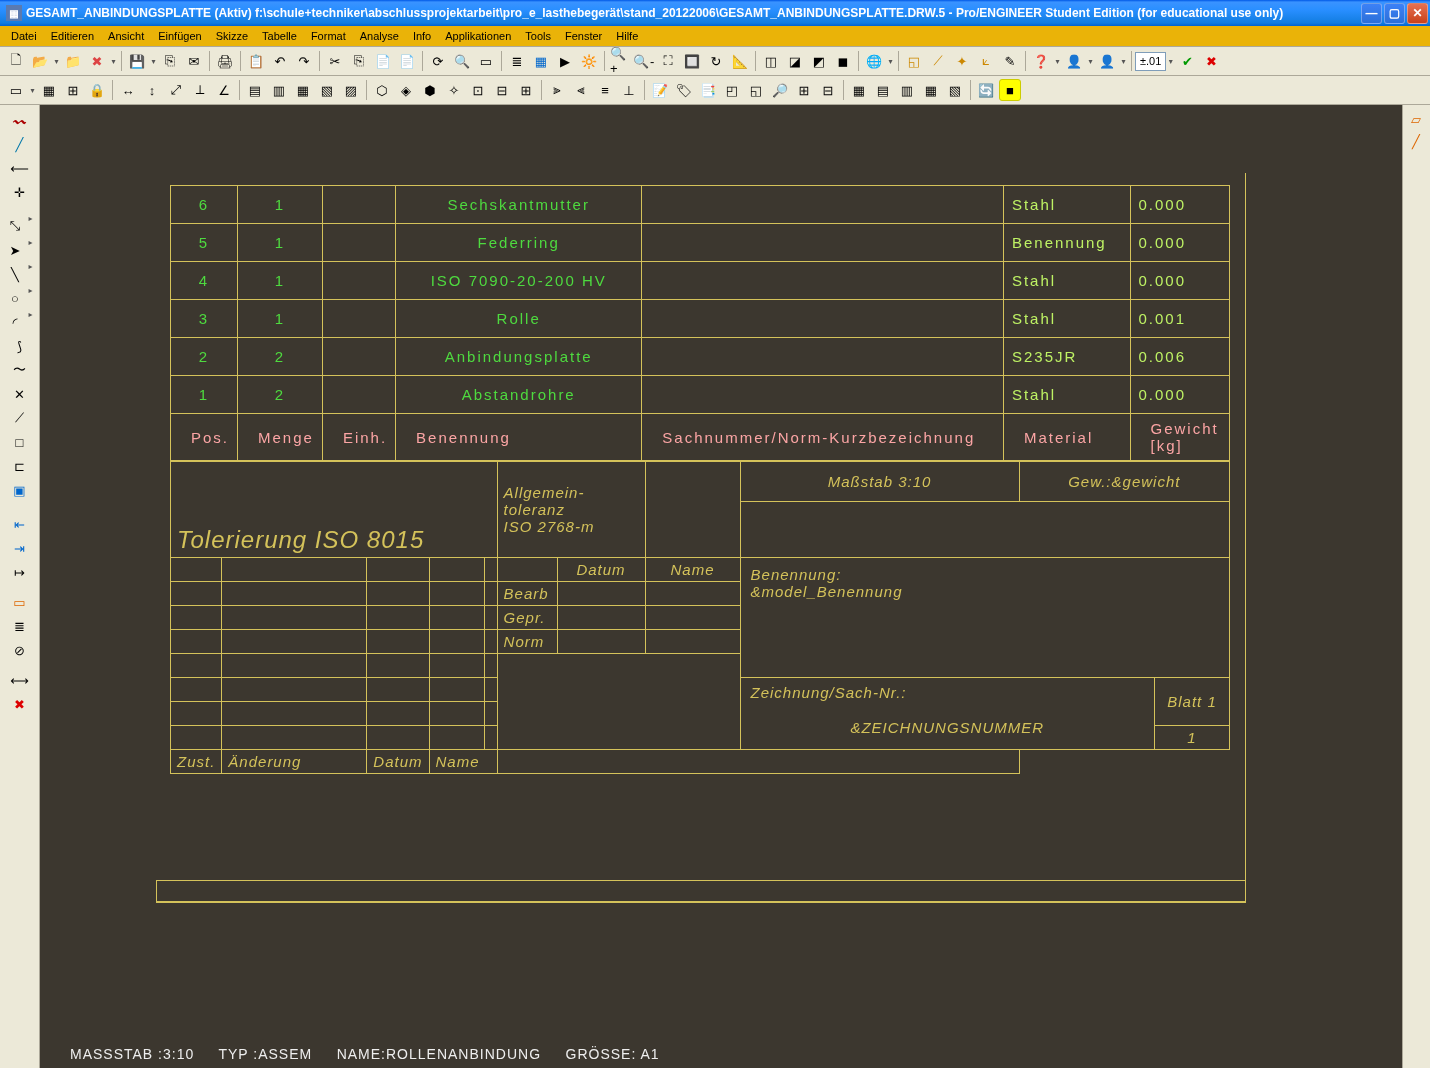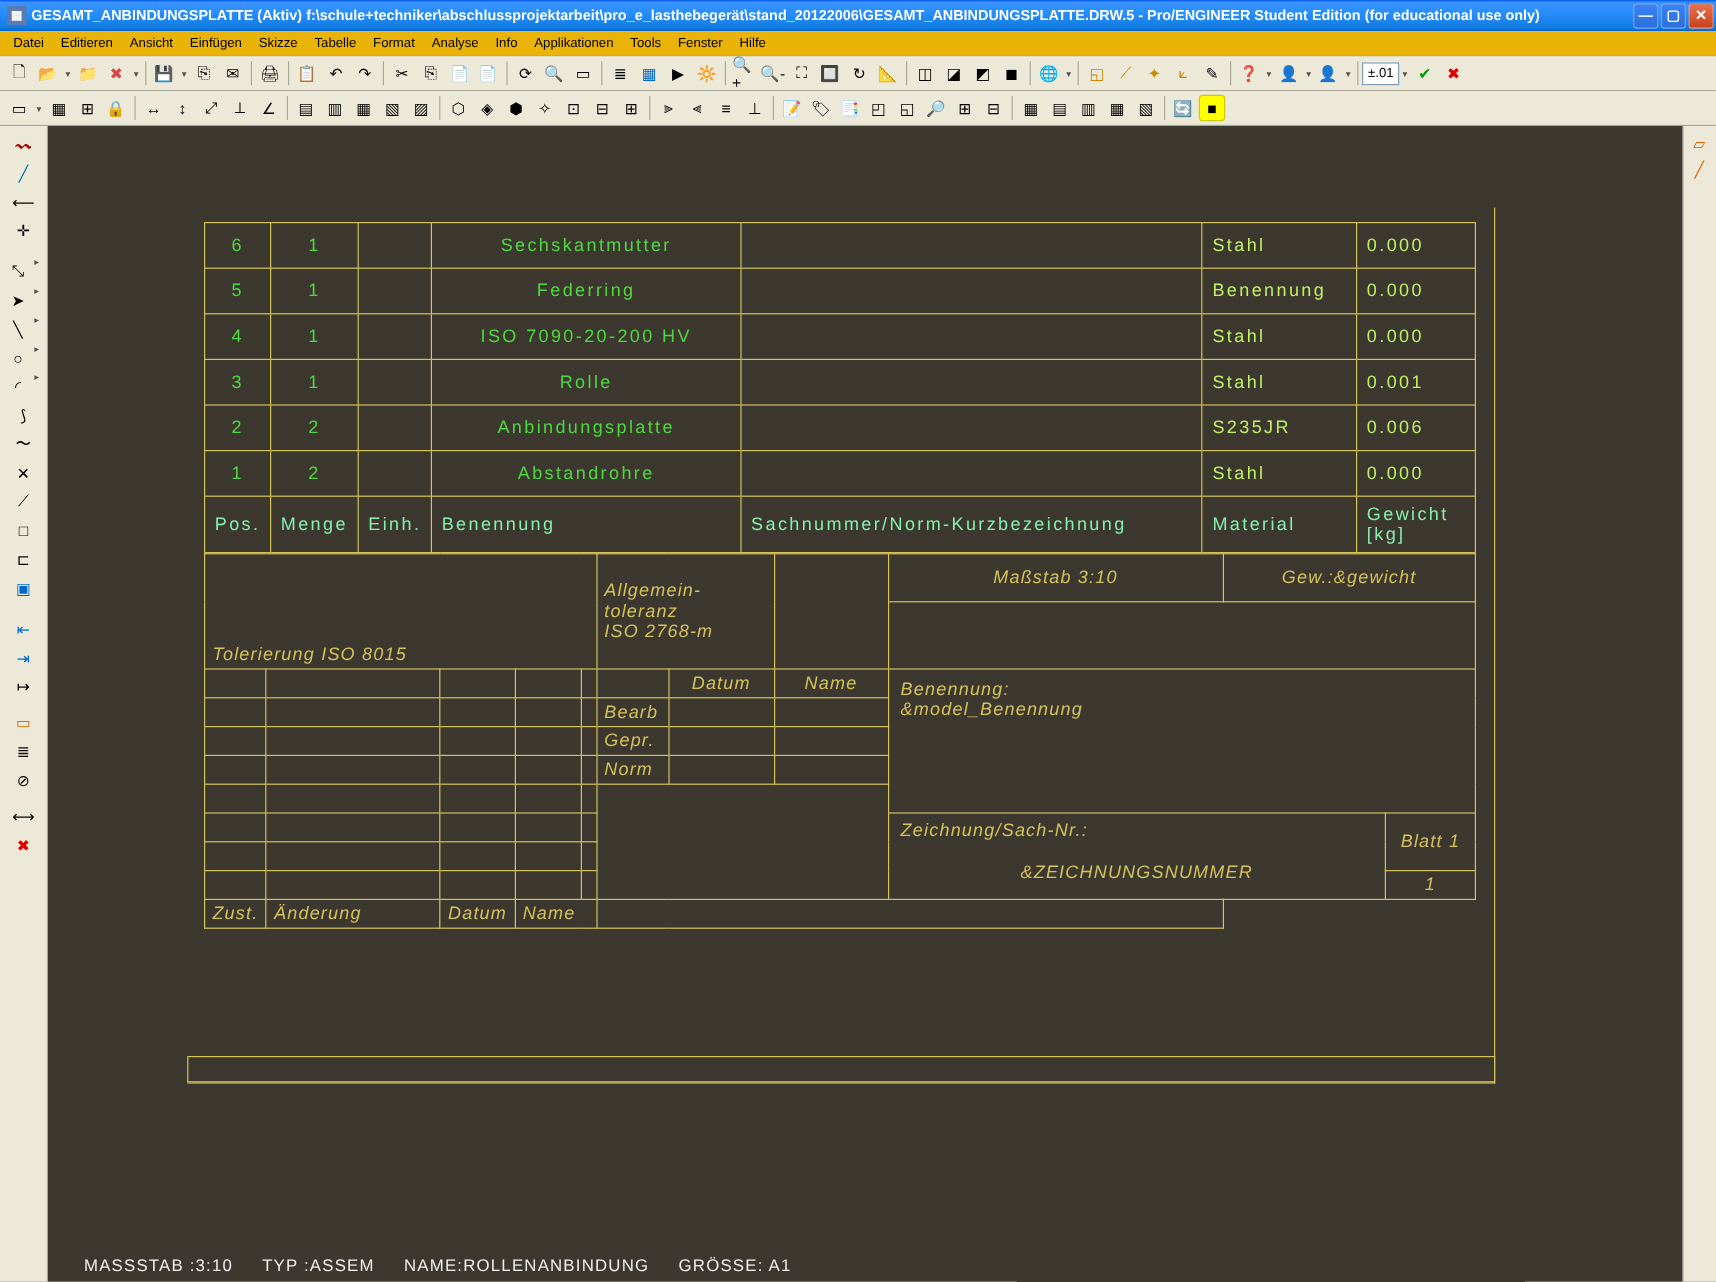--- a/index.html
+++ b/index.html
@@ -29,21 +29,21 @@
   
   .canvas { flex:1; background:#3c372f; position:relative; overflow:hidden; }
   .right-tools { width:28px; background:#ece9d8; border-left:1px solid #aca899; padding:4px 2px;}
   .rt-btn { width:22px; height:20px; margin-bottom:2px; display:flex; align-items:center; justify-content:center; font-size:13px;}
   
   .drawing { position:absolute; left:50px; top:0; width:1150px; font-family: 'Courier New', monospace; }
   .bom-table { border-collapse:collapse; width:1060px; margin-left:80px; margin-top:80px;}
   .bom-table td { border:1px solid #d4c25a; padding:6px 8px; font-size:15px; letter-spacing:2px; height:38px; font-family:'Segoe UI Light','Arial Narrow',sans-serif; font-weight:300;}
   .bom-table .green { color:#4eda3f; text-align:center; }
   .bom-table .green-l { color:#bef264; text-align:left; padding-left:8px;}
-  .bom-table .yellow { color:#86efac; text-align:left; padding-left:8px;}
+  .bom-table .yellow { color:#fca5a5; text-align:left; padding-left:20px;}
   
   .tb-block { border-collapse:collapse; width:1060px; margin-left:80px;}
   .tb-block td { border:1px solid #d4c25a; font-size:15px; letter-spacing:1px; color:#d4c25a; font-family:'Segoe UI Light','Arial Narrow',sans-serif; font-style:italic; font-weight:300; padding:3px 6px;}
   
   .frame-rule { position:absolute; border:1px solid #d4c25a; }
   
   .status-canvas { position:absolute; bottom:8px; left:30px; color:#eee; font-size:14px; font-family:'Arial Narrow',sans-serif; letter-spacing:1px;}
 </style>
 </head>
 <body>
@@ -307,21 +307,21 @@
               <td class="yellow">Sachnummer/Norm-Kurzbezeichnung</td>
               <td class="yellow">Material</td>
               <td class="yellow">Gewicht [kg]</td>
             </tr>
       </tbody>
         </table>
 
       <table class="tb-block">
         <tbody>
             <tr>
-          <td colspan="5" rowspan="2" style="height:96px; vertical-align:bottom; font-size:15px;">Tolerierung ISO 8015</td>
+          <td colspan="5" rowspan="2" style="height:96px; vertical-align:bottom; font-size:24px;">Tolerierung ISO 8015</td>
           <td colspan="2" rowspan="2" style="white-space:pre-line; width:150px;">Allgemein-
 toleranz
 ISO 2768-m</td>
           <td rowspan="2" style="width:95px;"></td>
           <td colspan="2" style="height:40px;width:290px;text-align:center;">Maßstab 3:10</td>
           <td colspan="2" style="text-align:center;width:215px;">Gew.:&amp;gewicht</td>
         </tr>
         <tr>
               <td colspan="4" style="height:56px;"></td>
             </tr>

